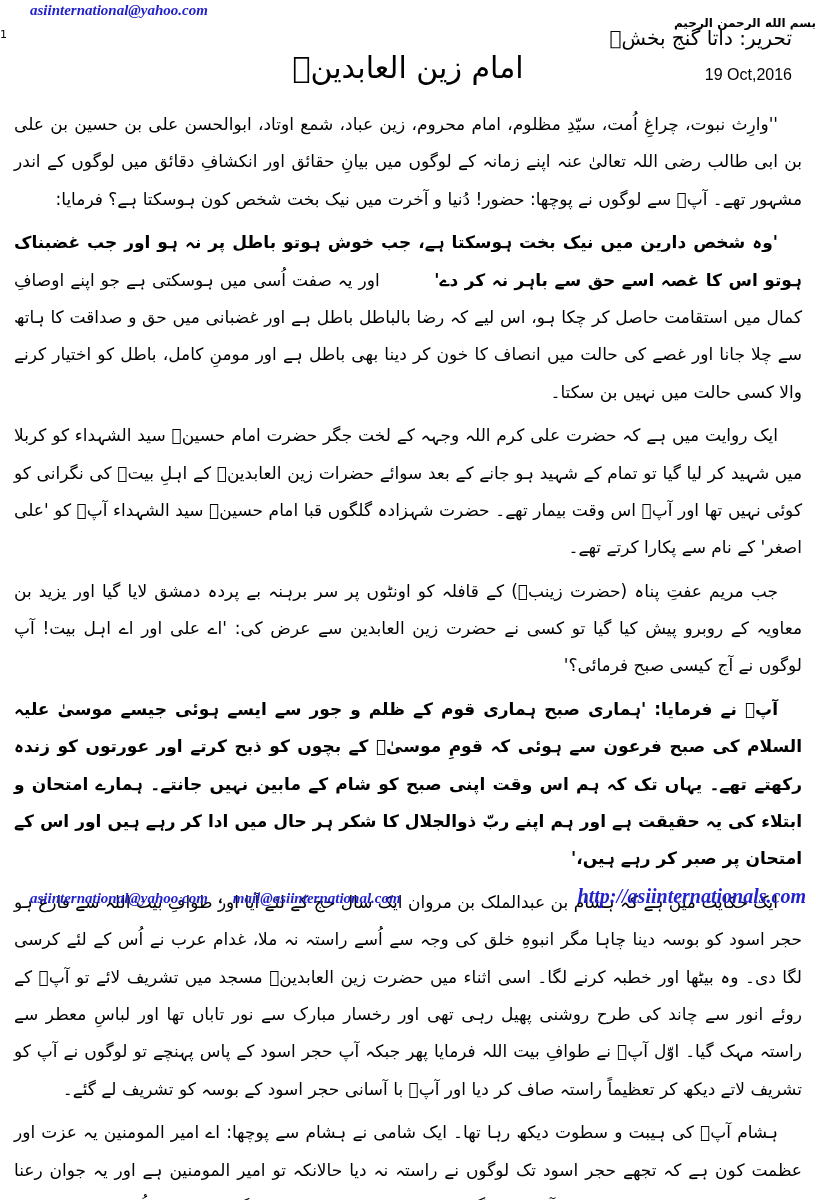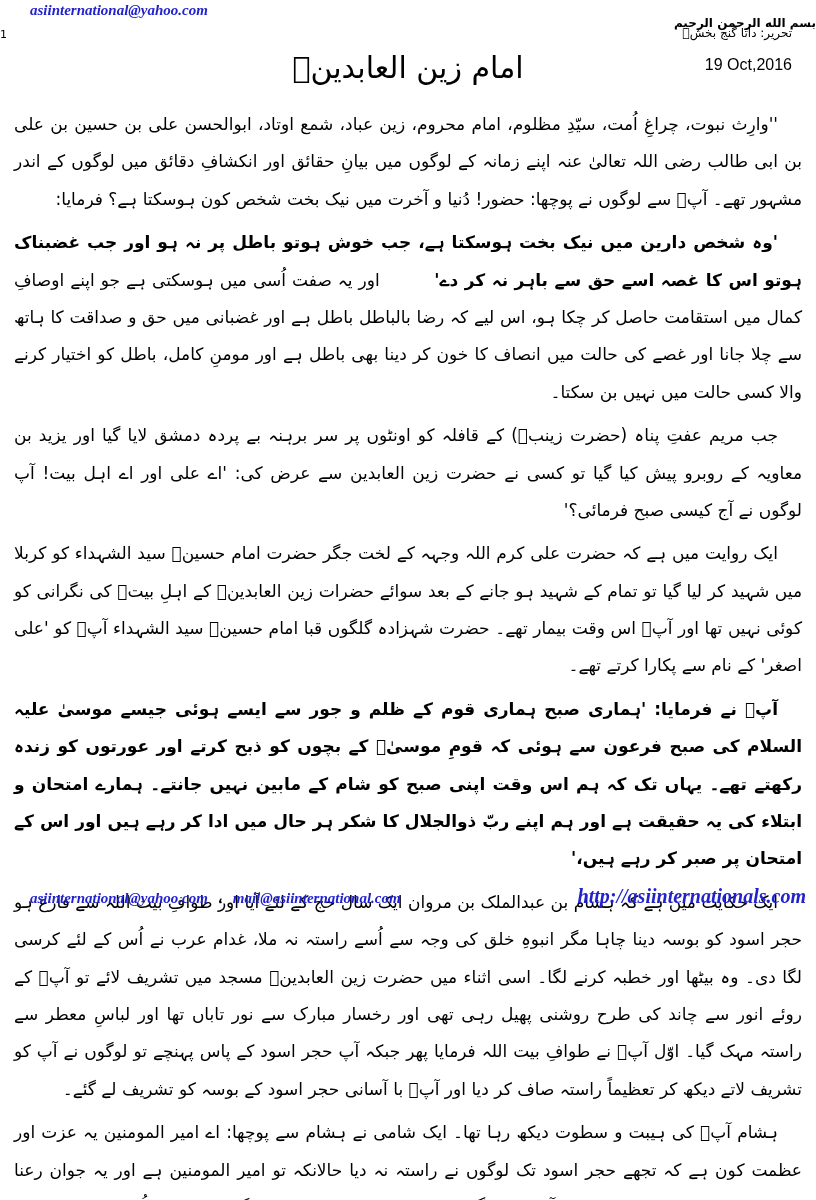--- a/index.html
+++ b/index.html
@@ -14,21 +14,21 @@
   .email-top{
     position:absolute;left:30px;top:2px;
     font-family:"Liberation Serif","DejaVu Serif",serif;
     font-style:italic;font-weight:bold;font-size:15px;color:#2222cc;
     text-decoration:none;
   }
   .bismillah-wrap{position:absolute;left:0;right:0;top:16px;}
   .bismillah{font-size:12px;font-weight:bold;direction:rtl;}
   .page-number{font-size:11px;line-height:10px;}
   .byline-wrap{position:absolute;right:24px;top:26px;text-align:right;}
-  .byline{font-size:12px;direction:rtl;}
+  .byline{font-size:20px;direction:rtl;}
   .date{font-size:16px;font-family:"Liberation Sans","DejaVu Sans",sans-serif;margin-top:16px;}
   .doc-title{
     position:absolute;left:0;right:0;top:44px;text-align:center;
     font-size:30px;font-weight:normal;direction:rtl;line-height:48px;
   }
 
   
   .doc-body{
     padding:4px 14px 0 14px;
     direction:rtl;
@@ -76,22 +76,22 @@
       <div class="date">19 Oct,2016</div>
     </div>
 
     <div class="doc-title">امام زین العابدینؑ</div>
   </div>
 
   <main class="doc-body">
 
   <p class="para"><span>''وارِث نبوت، چراغِ اُمت، سیّدِ مظلوم، امام محروم، زین عباد، شمع اوتاد، ابوالحسن علی بن حسین بن علی بن ابی طالب رضی اللہ تعالیٰ عنہ اپنے زمانہ کے لوگوں میں بیانِ حقائق اور انکشافِ دقائق میں لوگوں کے اندر مشہور تھے۔ آپؓ سے لوگوں نے پوچھا: حضور! دُنیا و آخرت میں نیک بخت شخص کون ہوسکتا ہے؟ فرمایا:</span></p>
       <p class="para"><span class="b">'وہ شخص دارین میں نیک بخت ہوسکتا ہے، جب خوش ہوتو باطل پر نہ ہو اور جب غضبناک ہوتو اس کا غصہ اسے حق سے باہر نہ کر دے' </span><span>اور یہ صفت اُسی میں ہوسکتی ہے جو اپنے اوصافِ کمال میں استقامت حاصل کر چکا ہو، اس لیے کہ رضا بالباطل باطل ہے اور غضبانی میں حق و صداقت کا ہاتھ سے چلا جانا اور غصے کی حالت میں انصاف کا خون کر دینا بھی باطل ہے اور مومنِ کامل، باطل کو اختیار کرنے والا کسی حالت میں نہیں بن سکتا۔</span></p>
+      <p class="para"><span>ایک روایت میں ہے کہ حضرت علی کرم اللہ وجہہ کے لخت جگر حضرت امام حسینؑ سید الشہداء کو کربلا میں شہید کر لیا گیا تو تمام کے شہید ہو جانے کے بعد سوائے حضرات زین العابدینؑ کے اہلِ بیتؑ کی نگرانی کو کوئی نہیں تھا اور آپؑ اس وقت بیمار تھے۔ حضرت شہزادہ گلگوں قبا امام حسینؑ سید الشہداء آپؑ کو 'علی اصغر' کے نام سے پکارا کرتے تھے۔</span></p>
       <p class="para"><span>جب مریم عفتِ پناہ (حضرت زینبؑ) کے قافلہ کو اونٹوں پر سر برہنہ بے پردہ دمشق لایا گیا اور یزید بن معاویہ کے روبرو پیش کیا گیا تو کسی نے حضرت زین العابدین سے عرض کی: 'اے علی اور اے اہل بیت! آپ لوگوں نے آج کیسی صبح فرمائی؟'</span></p>
-      <p class="para"><span>ایک روایت میں ہے کہ حضرت علی کرم اللہ وجہہ کے لخت جگر حضرت امام حسینؑ سید الشہداء کو کربلا میں شہید کر لیا گیا تو تمام کے شہید ہو جانے کے بعد سوائے حضرات زین العابدینؑ کے اہلِ بیتؑ کی نگرانی کو کوئی نہیں تھا اور آپؑ اس وقت بیمار تھے۔ حضرت شہزادہ گلگوں قبا امام حسینؑ سید الشہداء آپؑ کو 'علی اصغر' کے نام سے پکارا کرتے تھے۔</span></p>
       <p class="para"><span class="b">آپؑ نے فرمایا: 'ہماری صبح ہماری قوم کے ظلم و جور سے ایسے ہوئی جیسے موسیٰ علیہ السلام کی صبح فرعون سے ہوئی کہ قومِ موسیٰؑ کے بچوں کو ذبح کرتے اور عورتوں کو زندہ رکھتے تھے۔ یہاں تک کہ ہم اس وقت اپنی صبح کو شام کے مابین نہیں جانتے۔ ہمارے امتحان و ابتلاء کی یہ حقیقت ہے اور ہم اپنے ربّ ذوالجلال کا شکر ہر حال میں ادا کر رہے ہیں اور اس کے امتحان پر صبر کر رہے ہیں،'</span></p>
       <p class="para"><span>ایک حکایت میں ہے کہ ہشام بن عبدالملک بن مروان ایک سال حج کے لئے آیا اور طوافِ بیت اللہ سے فارغ ہو حجر اسود کو بوسہ دینا چاہا مگر انبوہِ خلق کی وجہ سے اُسے راستہ نہ ملا، غدام عرب نے اُس کے لئے کرسی لگا دی۔ وہ بیٹھا اور خطبہ کرنے لگا۔ اسی اثناء میں حضرت زین العابدینؑ مسجد میں تشریف لائے تو آپؑ کے روئے انور سے چاند کی طرح روشنی پھیل رہی تھی اور رخسار مبارک سے نور تاباں تھا اور لباسِ معطر سے راستہ مہک گیا۔ اوّل آپؑ نے طوافِ بیت اللہ فرمایا پھر جبکہ آپ حجر اسود کے پاس پہنچے تو لوگوں نے آپ کو تشریف لاتے دیکھ کر تعظیماً راستہ صاف کر دیا اور آپؑ با آسانی حجر اسود کے بوسہ کو تشریف لے گئے۔</span></p>
       <p class="para"><span>ہشام آپؑ کی ہیبت و سطوت دیکھ رہا تھا۔ ایک شامی نے ہشام سے پوچھا: اے امیر المومنین یہ عزت اور عظمت کون ہے کہ تجھے حجر اسود تک لوگوں نے راستہ نہ دیا حالانکہ تو امیر المومنین ہے اور یہ جوان رعنا حسین و جمیل کون ہے کہ وہ جب آیا تمام لوگ حجر اسود سے ایک طرف ہٹ گئے اور صرف اُس کے راستہ حجر اسود خالی کر دیا۔ ہشام اگرچہ جانتا تھا مگر کہنے لگا کہ میں نہیں جانتا۔ اتفاقاً فرزوق شاعر وہاں کھڑا تھا کہنے لگا: ہشام! تو نہ جانتا ہوگا مگر یہ انہیں خوب جانتا ہوں۔ شامیوں نے کہا: ابوفارس! بتا یہ کون ہیں؟ تب فرزوق نے برجستہ آپؑ کی مدح میں اشعار کہے اور آپؑ کی اور اہلِ بیتؑ کی اتنی زیادہ تعریف کی کہ ہشام غضبناک ہو گیا اور حکم دیا کہ اسے عسفان (ایک کنواں) میں قید کر دیا جائے۔''</span></p>
     </main>
 
   <div class="footer-row">
     <span class="footer-emails">
       <a>asiinternational@yahoo.com</a><span class="sep">،</span><a>mail@asiinternational.com</a>
     </span>
     <a class="site-url">http://asiinternationals.com</a>

